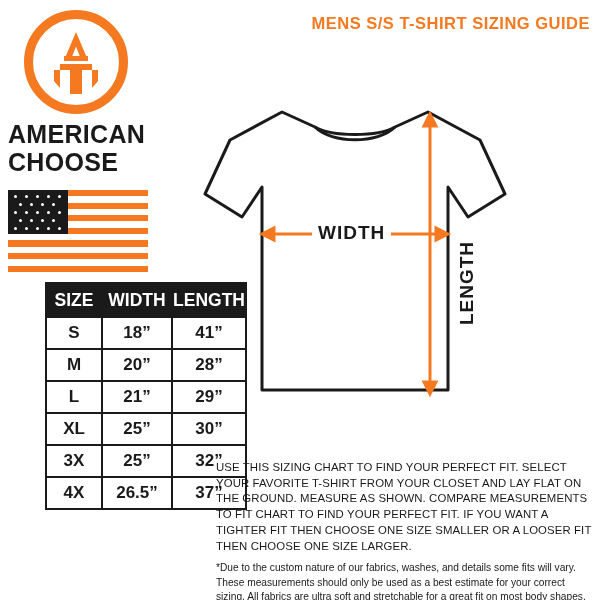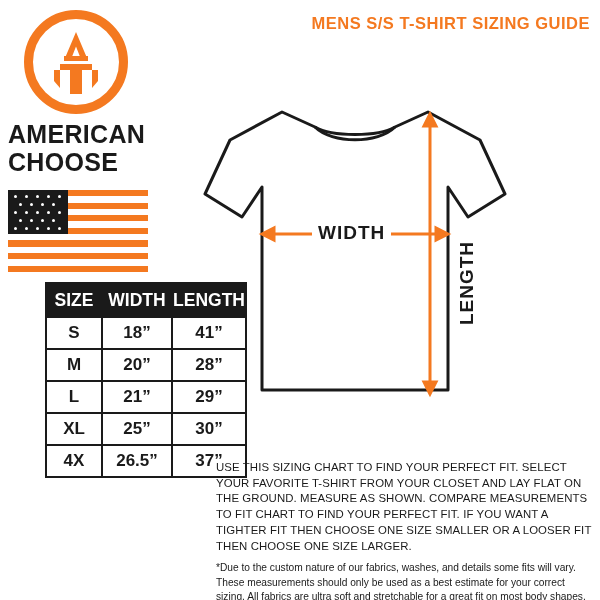--- a/index.html
+++ b/index.html
@@ -274,20 +274,25 @@
         <td>L</td>
         <td>21”</td>
         <td>29”</td>
       </tr>
       <tr>
         <td>XL</td>
         <td>25”</td>
         <td>30”</td>
       </tr>
       <tr>
+        <td>3X</td>
+        <td>25”</td>
+        <td>32”</td>
+      </tr>
+      <tr>
         <td>4X</td>
         <td>26.5”</td>
         <td>37”</td>
       </tr>
     </tbody>
   </table>
 
   <div class="diagram">
     <svg width="410" height="360" viewBox="0 0 410 360" aria-hidden="true">
 

